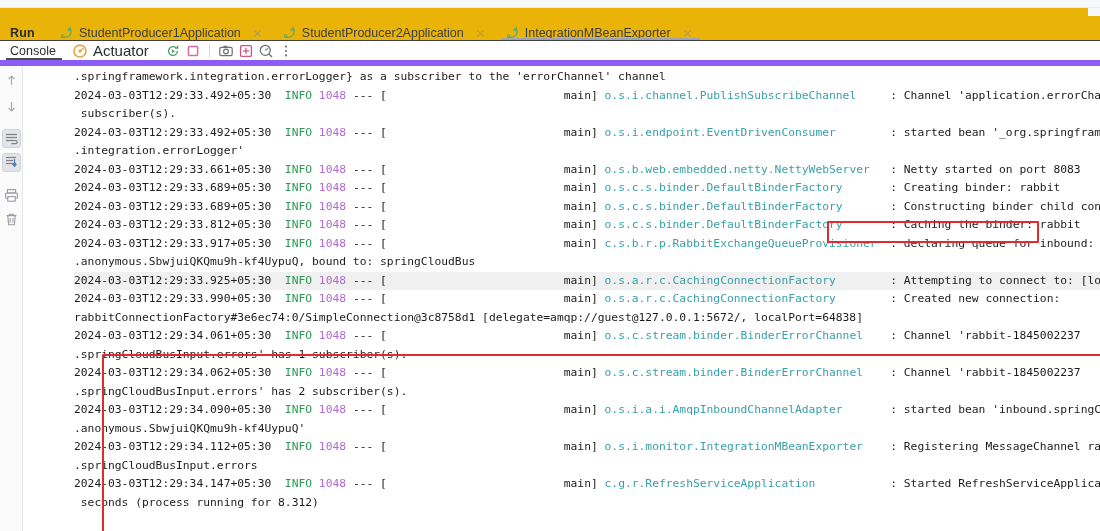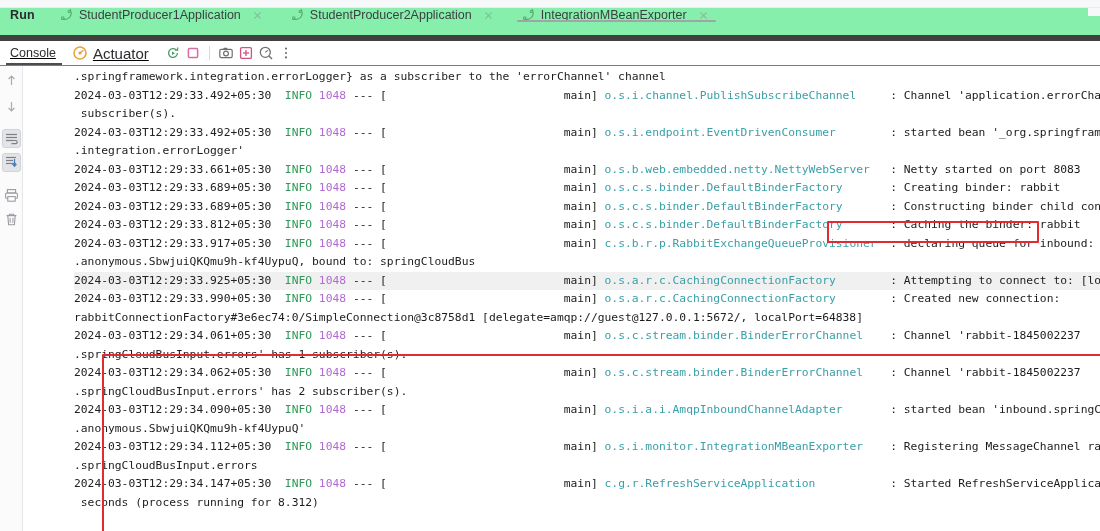--- a/index.html
+++ b/index.html
@@ -21,24 +21,24 @@
     height: 8px;
     background: #f7f8fa;
     border-bottom: 1px solid #ebecf0;
     flex: 0 0 auto;
   }
 
   
   .tabbar {
     height: 33px;
     flex: 0 0 auto;
-    background: #86efac;
+    background: #eab308;
     display: flex;
-    align-items: flex-start;
-    border-bottom: 6px solid #404040;
+    align-items: flex-end;
+    border-bottom: 1px solid #404040;
     position: relative;
   }
   .run-label {
     display: flex; align-items: center;
     padding: 0 16px 0 10px;
     font-size: 12.5px;
     font-weight: bold;
     color: #2b2d30;
     letter-spacing: .2px;
   }
@@ -77,23 +77,22 @@
   .tab-close::after  { transform: rotate(-45deg); }
 
   
   .console-bar {
     height: 25px;
     flex: 0 0 auto;
     background: #ffffff;
     display: flex; align-items: center;
     gap: 0px;
     padding-left: 6px;
-    border-bottom: 1px solid #8b5cf6;
-    position: relative;
-    text-decoration: underline;
+    border-bottom: 6px solid #8b5cf6;
+    position: relative;
   }
   .cb-label {
     font-size: 12.5px;
     color: #2b2d30;
     padding: 0 14px 0 4px;
     position: relative;
     height: 100%;
     display: flex; align-items: center;
   }
   .cb-label.active::after {
@@ -173,21 +172,21 @@
 </style>
 </head>
 <body>
 
 <div class="app">
 
   <div class="top-strip"></div>
 
   <div class="tabbar">
     <div class="run-label">Run</div>
-    <div id="tabs-host" style="display:flex; align-items:stretch;gap:8px;">
+    <div id="tabs-host" style="display:flex; align-items:stretch;">
         <div class="tab">
           <span>
             <svg class="tab-ico" viewBox="0 0 16 16">
               <path d="M12.6 2.2c1.4 2 1.7 4.6.6 6.9a7 7 0 0 1-9.4 3.2" fill="none" stroke="#5aab6e" stroke-width="1.3"></path>
               <circle cx="4.3" cy="11.6" r="1.5" fill="none" stroke="#5aab6e" stroke-width="1.2"></circle>
               <circle cx="11.7" cy="4.1" r="1.3" fill="none" stroke="#5aab6e" stroke-width="1.2"></circle>
               <path d="M12.6 2.2l.5-1.2" stroke="#5aab6e" stroke-width="1.2"></path>
             </svg>
           </span>
           <span>StudentProducer1Application</span>

